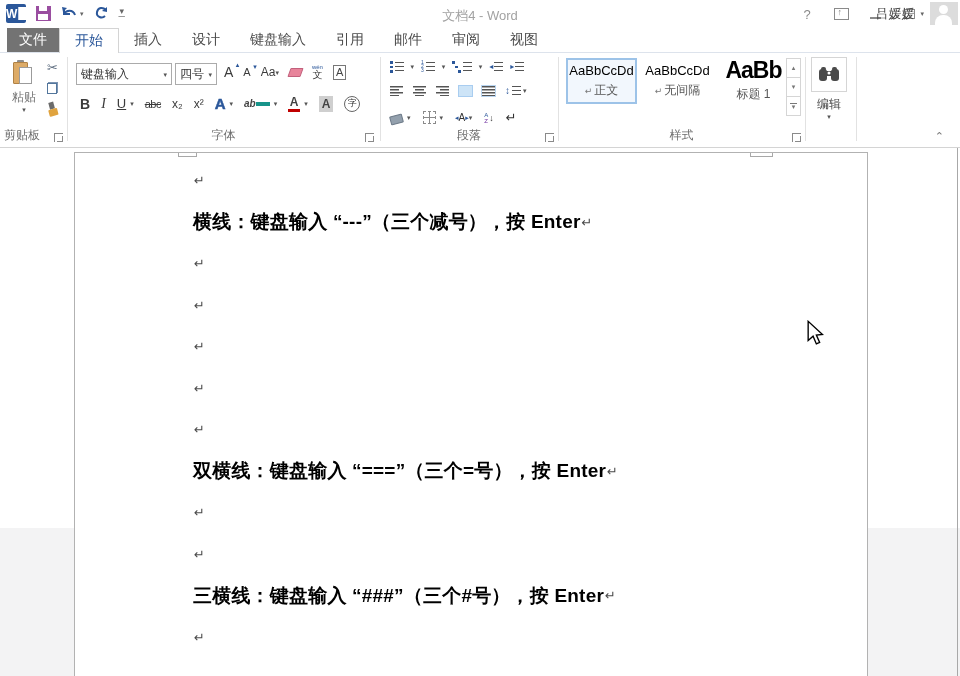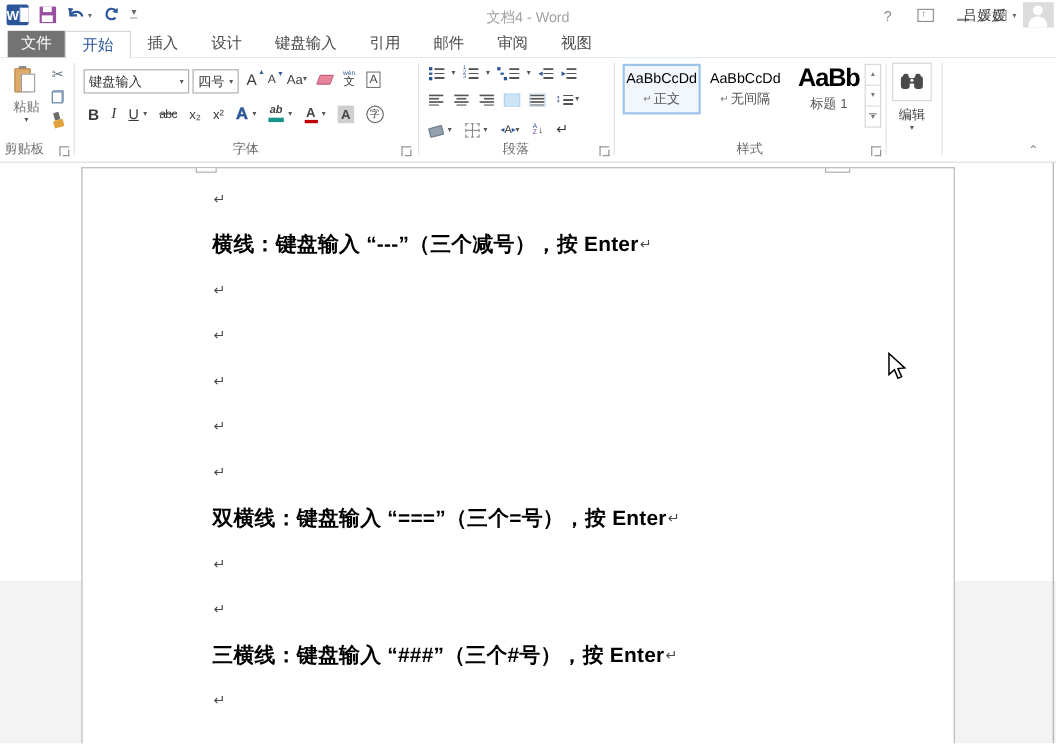--- a/index.html
+++ b/index.html
@@ -73,21 +73,21 @@
   .grow-a { font-size:14px; position:relative; }
   .shrink-a { font-size:11px; position:relative; }
   .caret-up::after { content:"▴"; color:#2b579a; font-size:7px; position:absolute; top:-3px; right:-6px; }
   .caret-dn::after { content:"▾"; color:#2b579a; font-size:7px; position:absolute; top:-3px; right:-6px; }
   .ico-eraser { width:13px; height:9px; background:#e8849b; border:1px solid #c2607c; transform:skewX(-20deg); border-radius:1px; }
   .phonetic { display:flex; flex-direction:column; align-items:center; line-height:1; }
   .phonetic .top { font-size:6px; color:#2b579a; }
   .phonetic .bot { font-size:10px; color:#333; }
   .boxed-a { border:1px solid #777; font-size:11px; padding:0 2px; line-height:13px; }
   .fx-a { color:#2b579a; font-size:15px; font-weight:bold; -webkit-text-stroke:.5px #2b579a; }
-  .hl { display:flex; flex-direction:column; align-items:center; line-height:1;text-align:center; }
+  .hl { display:flex; flex-direction:row; align-items:center; line-height:1;text-align:center; }
   .hl .ab { font-size:10px; font-weight:bold; font-style:italic; }
   .hl .bar { width:14px; height:4px; background:#17948a; margin-top:1px; }
   .fc { display:flex; flex-direction:column; align-items:center; line-height:1; }
   .fc .a { font-size:12px; font-weight:bold; }
   .fc .bar { width:12px; height:3px; background:#c00000; margin-top:1px; }
   .shade-a { background:#cfcfcf; font-size:12px; font-weight:bold; padding:1px 3px; }
   .enclose { width:16px; height:16px; border:1px solid #666; border-radius:50%; font-size:9px; display:flex; align-items:center; justify-content:center; color:#333; }
 
   
   .ico-lines { width:13px; height:10px; background-repeat:no-repeat; }

